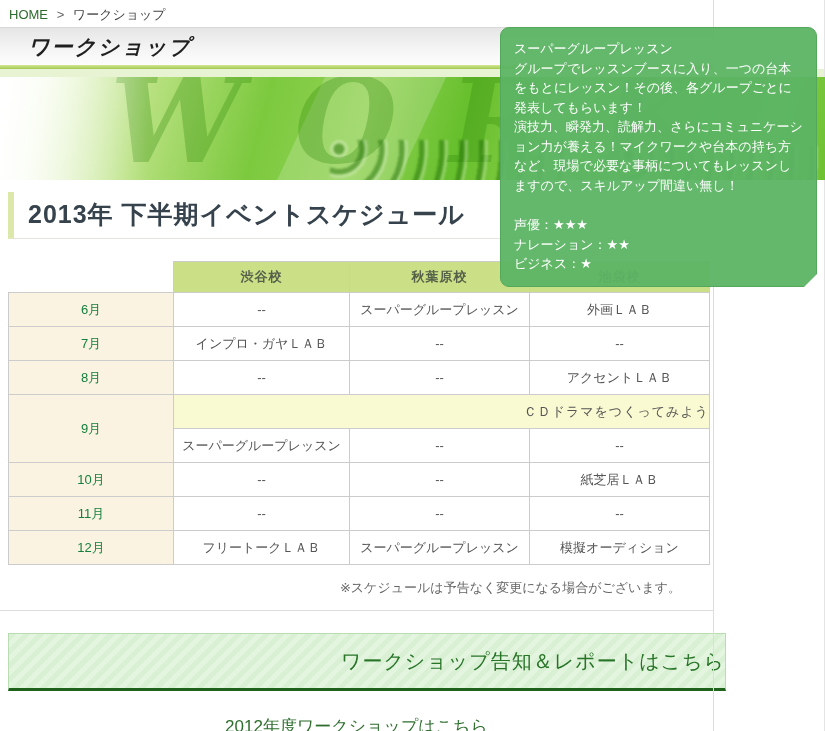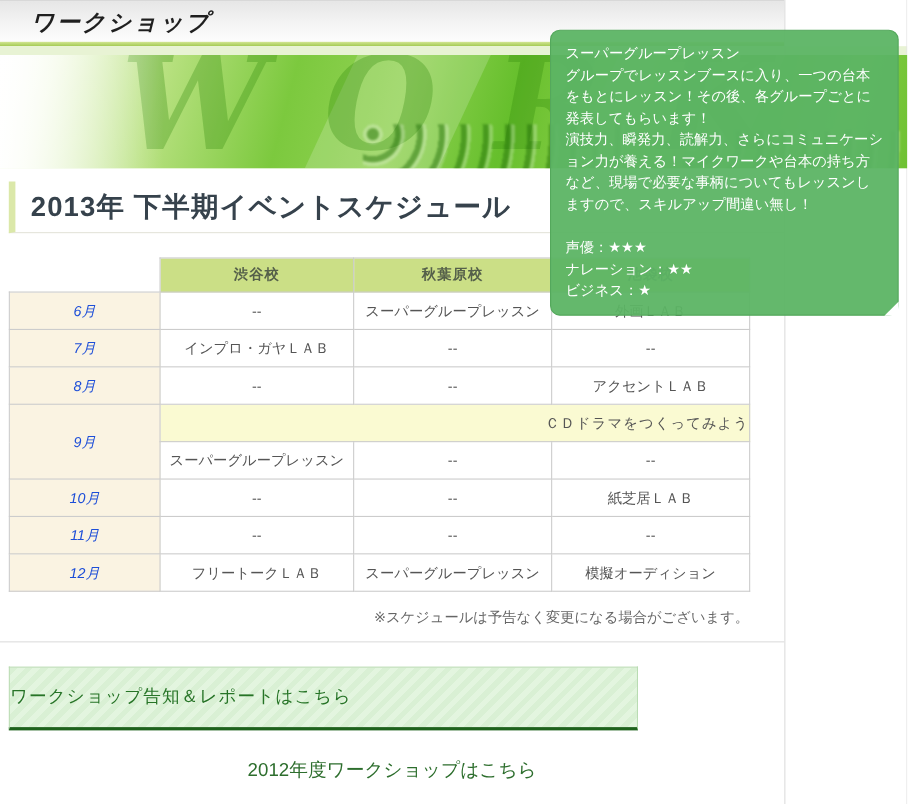--- a/index.html
+++ b/index.html
@@ -131,23 +131,22 @@
   .schedule .corner { border: none; background: transparent; }
   .schedule .col-h {
     background: #cbdf86;
     color: #55604a;
     font-weight: bold;
     letter-spacing: 1px;
     margin-top: 10px;
   }
   .schedule .month {
     background: #faf3e2;
-    color: #1d4ed8;
-    width: 137px;
-    font-style: italic;
+    color: #15803d;
+    width: 165px;
   }
   .schedule td { background: #fff; }
   .schedule .c1 { width: 176px; }
   .schedule .c2 { width: 180px; }
   .schedule .c3 { width: 180px; }
   .schedule .span-cell {
     background: #fafad2;
     letter-spacing: 1px;
     text-align: right;
   }
@@ -163,30 +162,30 @@
   .divider {
     border: none;
     border-top: 1px solid #ddd;
     width: 713px;
     margin: 13px 0 0 0;
   }
 
   
   .report-button {
     display: block;
-    width: 572px;
+    width: 718px;
     height: 58px;
     margin: 22px 0 0 8px;
     background: repeating-linear-gradient(135deg, #d9f0d4 0 5px, #e3f5df 5px 10px);
     border: 1px solid #b9dcb2;
     border-bottom: 3px solid #1e621c;
     color: #277427;
-    font-size: 16px;
+    font-size: 20px;
     letter-spacing: 1px;
-    text-align: left;
+    text-align: right;
     line-height: 54px;
     text-decoration: none;
     cursor: pointer;
   }
   .year-link {
     display: block;
     width: 713px;
     margin-top: 24px;
     text-align: center;
     font-size: 17px;
@@ -221,20 +220,25 @@
     border-color: transparent transparent #ffffff transparent;
   }
 </style>
 </head>
 <body>
 
 <div class="page">
   <div class="v-divider"></div>
   <div class="r-edge"></div>
 
+  <div class="breadcrumb">
+    <a class="bc-home">HOME</a>
+    <span class="bc-sep">&gt;</span>
+    <span class="bc-cur">ワークショップ</span>
+  </div>
 
   <div class="titlebar">
     <h1 class="page-title">ワークショップ</h1>
   </div>
   <div class="greenline"></div>
   <div class="banner-strip"></div>
 
   <div class="banner">
     <div class="banner-panel bp1"></div>
     <div class="banner-panel bp2"></div>

